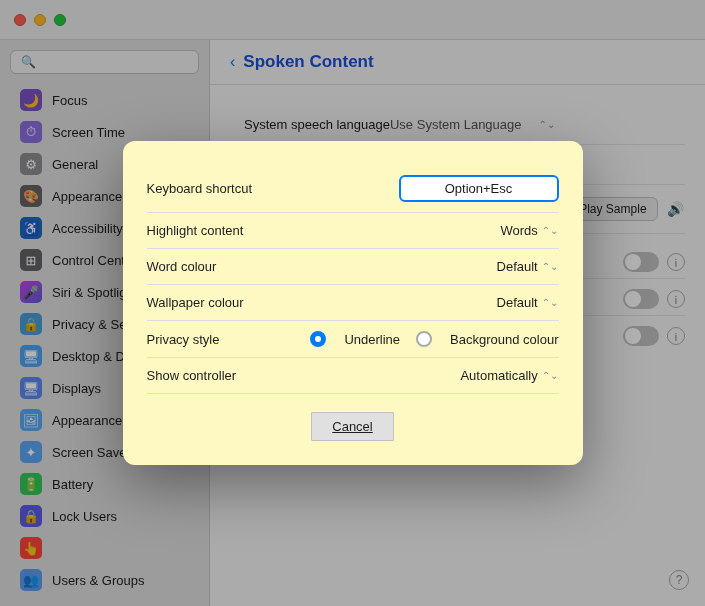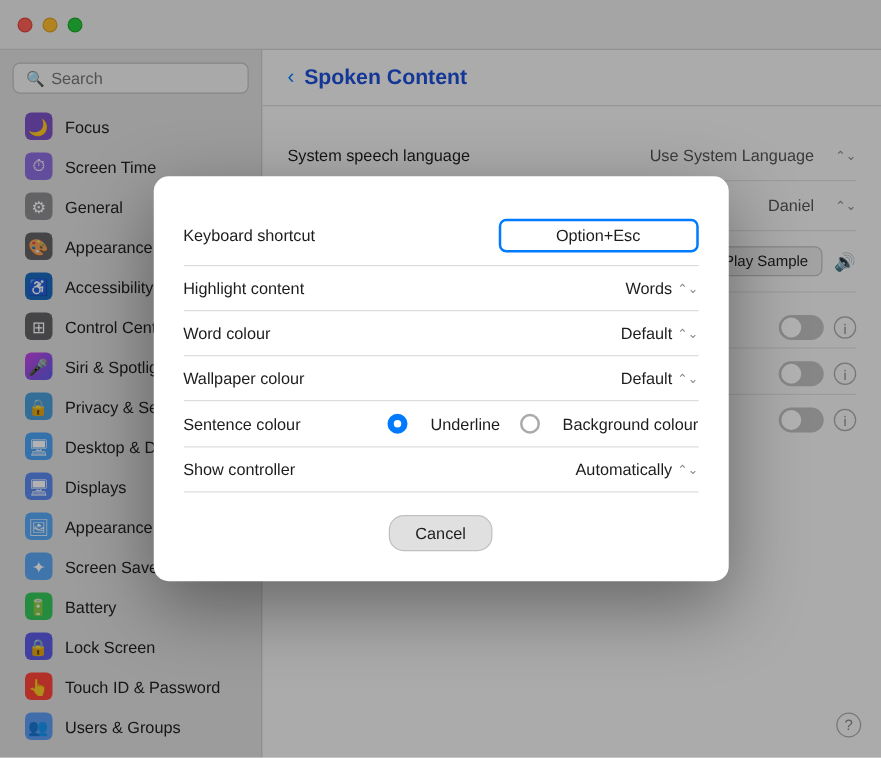--- a/index.html
+++ b/index.html
@@ -145,23 +145,23 @@
     }
 
     .content-body {
       padding: 20px;
       filter: blur(0px);
     }
 
     .setting-row {
       display: flex;
       align-items: center;
-      justify-content: space-between;
       padding: 12px 0;
       border-bottom: 1px solid #e0e0e0;
+      margin-left: 14px;
     }
     .setting-label {
       font-size: 13px;
       color: #1d1d1f;
     }
     .setting-value {
       font-size: 13px;
       color: #555;
       display: flex;
       align-items: center;
@@ -219,21 +219,21 @@
       inset: 0;
       background: rgba(0,0,0,0.3);
       display: flex;
       align-items: center;
       justify-content: center;
       z-index: 100;
     }
 
     
     .modal {
-      background: #ffffff;
+      background: #fef9c3;
       border-radius: 12px;
       width: 460px;
       padding: 24px;
       box-shadow: 0 20px 60px rgba(0,0,0,0.4);
     }
 
     .modal-row {
       display: flex;
       align-items: center;
       justify-content: space-between;
@@ -309,25 +309,26 @@
     .modal-buttons {
       display: flex;
       justify-content: center;
       gap: 12px;
       margin-top: 18px;
     }
 
     .btn-cancel {
       background: #e0e0e0;
       border: 1px solid #c0c0c0;
-      border-radius: 12px;
+      border-radius: 1px;
       padding: 6px 20px;
       font-size: 13px;
       cursor: pointer;
       color: #1d1d1f;
+      text-decoration: underline;
     }
     .btn-ok {
       background: #007aff;
       border: none;
       border-radius: 6px;
       padding: 6px 28px;
       font-size: 13px;
       font-weight: 600;
       cursor: pointer;
       color: white;
@@ -399,21 +400,20 @@
     <div class="traffic-light minimize"></div>
     <div class="traffic-light maximize"></div>
   </div>
 </div>
 
 <div class="main-container">
 
   <div class="sidebar">
     <div class="search-bar">
       <span class="search-bar-icon">🔍</span>
-      <input type="text" placeholder="Search" style="">
     </div>
 
     <div class="sidebar-item">
       <div class="sidebar-icon icon-focus">🌙</div>
       <span>Focus</span>
     </div>
     <div class="sidebar-item">
       <div class="sidebar-icon icon-screentime">⏱</div>
       <span>Screen Time</span>
     </div>
@@ -456,25 +456,24 @@
     <div class="sidebar-item">
       <div class="sidebar-icon icon-screensaver">✦</div>
       <span>Screen Saver</span>
     </div>
     <div class="sidebar-item">
       <div class="sidebar-icon icon-battery">🔋</div>
       <span>Battery</span>
     </div>
     <div class="sidebar-item">
       <div class="sidebar-icon icon-lockscreen">🔒</div>
-      <span>Lock Screen</span>
+      <span>Lock Users</span>
     </div>
     <div class="sidebar-item">
       <div class="sidebar-icon icon-touchid">👆</div>
-      <span>Touch ID &amp; Password</span>
     </div>
     <div class="sidebar-item">
       <div class="sidebar-icon icon-users">👥</div>
       <span>Users &amp; Groups</span>
     </div>
   </div>
 
   <div class="content-area">
     <div class="content-header">
       <span class="back-arrow">‹</span>
@@ -565,21 +564,21 @@
 
     <div class="modal-row">
       <span class="modal-label">Wallpaper colour</span>
       <div class="modal-value">
         <span>Default</span>
         <span class="stepper-arrow">⌃⌄</span>
       </div>
     </div>
 
     <div class="modal-row">
-      <span class="modal-label">Sentence colour</span>
+      <span class="modal-label">Privacy style</span>
       <div class="radio-group">
         <label class="radio-option">
           <div class="radio-circle">
             <div class="radio-circle-inner"></div>
           </div>
           <span>Underline</span>
         </label>
         <label class="radio-option">
           <div class="radio-circle-empty"></div>
           <span>Background colour</span>

